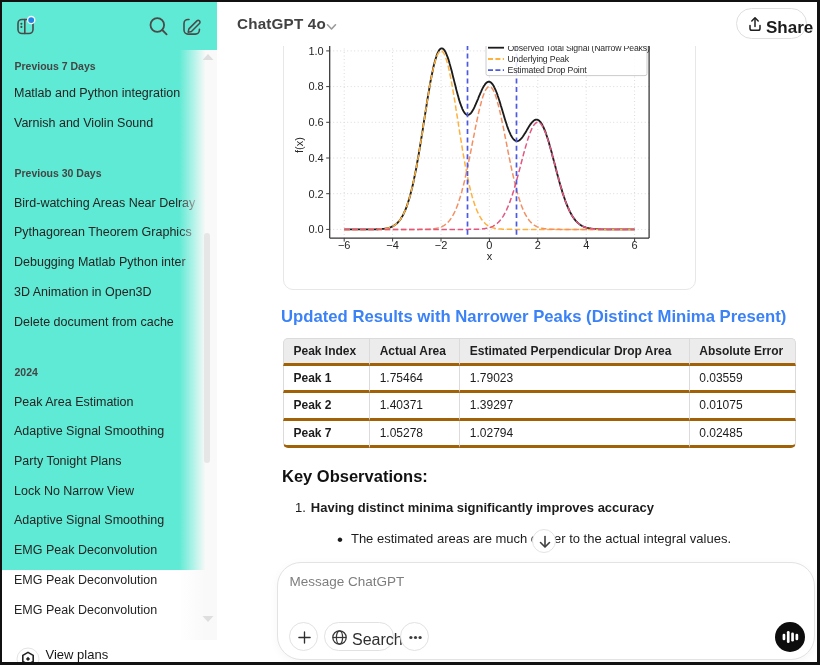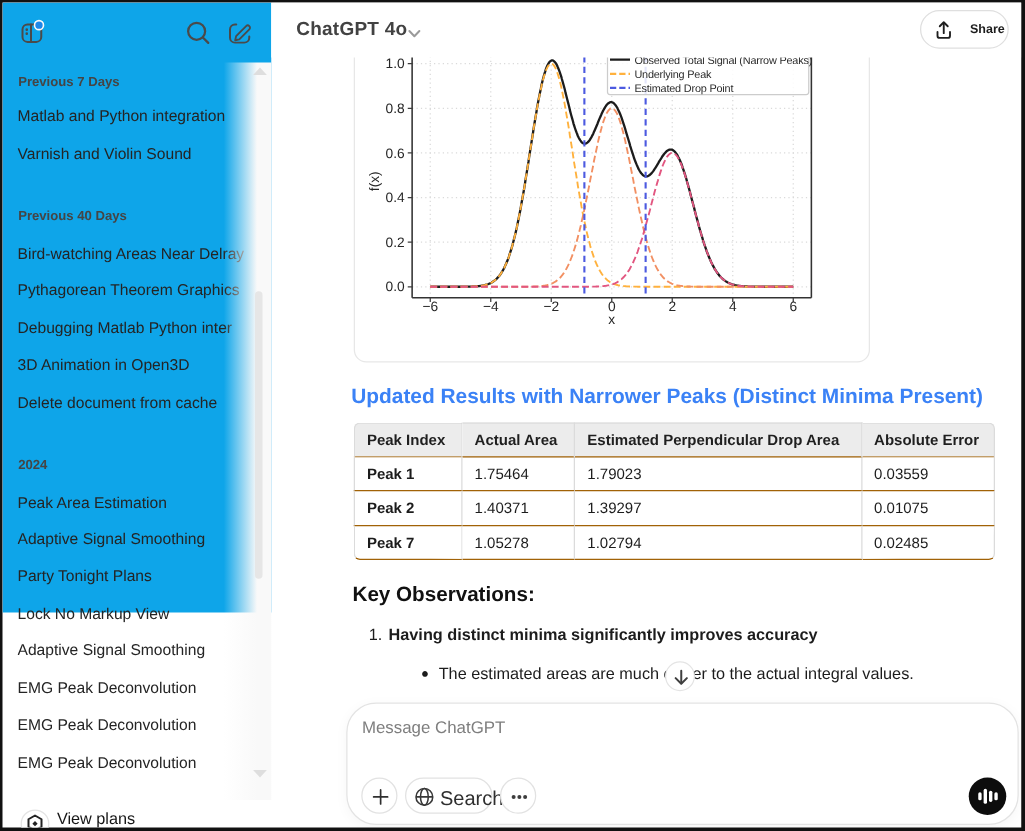--- a/index.html
+++ b/index.html
@@ -1,26 +1,26 @@
 <!DOCTYPE html>
 <html><head><meta charset="utf-8">
 <style>
 * { margin:0; padding:0; box-sizing:border-box; }
 html,body { width:820px; height:665px; overflow:hidden; }
 body { font-family:"Liberation Sans", sans-serif; background:#111; }
 #frame { position:absolute; left:2px; top:2px; width:815px; height:660px; background:#fff; overflow:hidden; }
-#sidebar { position:absolute; left:0; top:0; width:215px; height:488px; background:#0ea5e9; }
+#sidebar { position:absolute; left:0; top:0; width:215px; height:568px; background:#5eead4; }
 .sh { position:absolute; left:12.5px; font-size:10.5px; font-weight:bold; color:#454545; white-space:nowrap; }
 .si { position:absolute; left:12px; font-size:12.5px; color:#242424; white-space:nowrap; width:200px; overflow:hidden; }
 #topbar { position:absolute; left:215px; top:0; width:600px; height:44px; background:#fff; z-index:30; }
 #chartcard { position:absolute; left:281px; top:18px; width:413px; height:270px; background:#fff; border:1px solid #e7e7e7; border-radius:10px; z-index:5; }
 #chartsvg { position:absolute; left:0px; top:24px; width:412px; height:245px; }
 .t1 { position:absolute; left:279px; top:304.5px; font-size:16.7px; font-weight:bold; color:#3b82f6; white-space:nowrap; z-index:6;}
 #tbl { position:absolute; left:281px; top:335.5px; width:513px; border-collapse:separate; border-spacing:0; font-size:12px; color:#1c1c1c; z-index:6; }
-#tbl th, #tbl td { border-right:1px solid #dbdbdb; border-bottom:1px solid #a16207; text-align:left; padding:0 0 0 9.5px; height:27.5px; vertical-align:middle; font-weight:normal; white-space:nowrap; }
+#tbl th, #tbl td { border-right:1px solid #dbdbdb; border-bottom:3px solid #a16207; text-align:left; padding:0 0 0 9.5px; height:27.5px; vertical-align:middle; font-weight:normal; white-space:nowrap; }
 #tbl th { background:#ececec; font-weight:bold; height:28px; color:#1f1f1f; }
 #tbl td.b { font-weight:bold; }
 #tbl th:first-child, #tbl td:first-child { border-left:1px solid #dbdbdb; }
 #tbl tr:first-child th { border-top:1px solid #dbdbdb; }
 #tbl tr:first-child th:first-child { border-top-left-radius:5px; }
 #tbl tr:first-child th:last-child { border-top-right-radius:5px; }
 #tbl tr:last-child td:first-child { border-bottom-left-radius:5px; }
 #tbl tr:last-child td:last-child { border-bottom-right-radius:5px; }
 .t2 { position:absolute; left:280px; top:465px; font-size:16.5px; font-weight:bold; color:#111; z-index:6; }
 .li1 { position:absolute; left:293px; top:498px; font-size:13px; color:#1c1c1c; z-index:6; }
@@ -46,31 +46,31 @@
         <circle cx="155.3" cy="23" r="6.8" stroke-width="1.8"></circle>
         <line x1="160.3" y1="28" x2="164.6" y2="32.3" stroke-width="1.8"></line>
         <path d="M 187 17.5 h -1 a 4 4 0 0 0 -4 4 v 6.6 a 4 4 0 0 0 4 4 h 7.4 a 4 4 0 0 0 4 -4 v -0.9" stroke-width="1.6"></path>
         <path d="M 186.9 26.9 l 8 -8 a 1.8 1.8 0 0 1 2.55 2.55 l -8 8 l -3.3 0.75 z" stroke-width="1.5"></path>
       </g>
       <circle cx="29.2" cy="18.1" r="3.6" fill="#1e87e8" stroke="#f9f9f9" stroke-width="1.3"></circle>
     </svg>
     <div class="sh" style="top:57.5px">Previous 7 Days</div>
 <div class="si" style="top:84.0px">Matlab and Python integration</div>
 <div class="si" style="top:114.0px">Varnish and Violin Sound</div>
-<div class="sh" style="top:164.6px">Previous 40 Days</div>
+<div class="sh" style="top:164.6px">Previous 30 Days</div>
 <div class="si" style="top:193.6px">Bird-watching Areas Near Delray</div>
 <div class="si" style="top:223.4px">Pythagorean Theorem Graphics</div>
 <div class="si" style="top:253.2px">Debugging Matlab Python inter</div>
 <div class="si" style="top:283.0px">3D Animation in Open3D</div>
 <div class="si" style="top:312.8px">Delete document from cache</div>
 <div class="sh" style="top:363.7px">2024</div>
 <div class="si" style="top:392.5px">Peak Area Estimation</div>
 <div class="si" style="top:422.4px">Adaptive Signal Smoothing</div>
 <div class="si" style="top:452.0px">Party Tonight Plans</div>
-<div class="si" style="top:481.5px">Lock No Markup View</div>
+<div class="si" style="top:481.5px">Lock No Narrow View</div>
 <div class="si" style="top:511.4px">Adaptive Signal Smoothing</div>
 <div class="si" style="top:541.2px">EMG Peak Deconvolution</div>
 <div class="si" style="top:571.0px">EMG Peak Deconvolution</div>
 <div class="si" style="top:600.8px">EMG Peak Deconvolution</div>
     <div style="position:absolute;left:177px;top:48px;width:38px;height:590px;background:linear-gradient(to right, rgba(249,249,249,0), #f9f9f9 70%);z-index:3"></div>
     <div style="position:absolute;left:202px;top:231px;width:5.5px;height:230px;border-radius:3px;background:#e6e6e6;z-index:4"></div>
     <svg width="14" height="10" style="position:absolute;left:199px;top:50px;z-index:4">
         <polygon points="7,2 12.5,8 1.5,8" fill="#dedede"></polygon>
       </svg>
     <svg width="14" height="10" style="position:absolute;left:199px;top:612px;z-index:4">
@@ -152,21 +152,21 @@
         <polyline points="3.5,2.8 7.5,7 11.5,2.8" fill="none" stroke="#9a9a9a" stroke-width="1.6" stroke-linecap="round" stroke-linejoin="round"></polyline>
       </svg>
     <div style="position:absolute;left:519px;top:6px;width:71px;height:31px;border:1px solid #dfdfdf;border-radius:16px;background:#fff">
       <svg width="14" height="16" style="position:absolute;left:11px;top:7px">
         <g stroke="#1f1f1f" stroke-width="1.5" fill="none" stroke-linecap="round" stroke-linejoin="round">
           <path d="M 2 9.5 v 3 a 1.8 1.8 0 0 0 1.8 1.8 h 6.4 a 1.8 1.8 0 0 0 1.8 -1.8 v -3"></path>
           <path d="M 7 10.5 v -8"></path>
           <path d="M 3.8 5 l 3.2 -3.2 l 3.2 3.2"></path>
         </g>
       </svg>
-      <div style="position:absolute;left:39px;top:8.5px;font-size:10px;font-weight:bold;color:#1c1c1c">Share</div>
+      <div style="position:absolute;left:29px;top:8.5px;font-size:17px;font-weight:bold;color:#1c1c1c">Share</div>
     </div>
   </div>
   <div class="t1">Updated Results with Narrower Peaks (Distinct Minima Present)</div>
   <table id="tbl">
     <colgroup>
         <col style="width:87px">
         <col style="width:90px">
         <col style="width:229px">
         <col style="width:106px">
       </colgroup>

